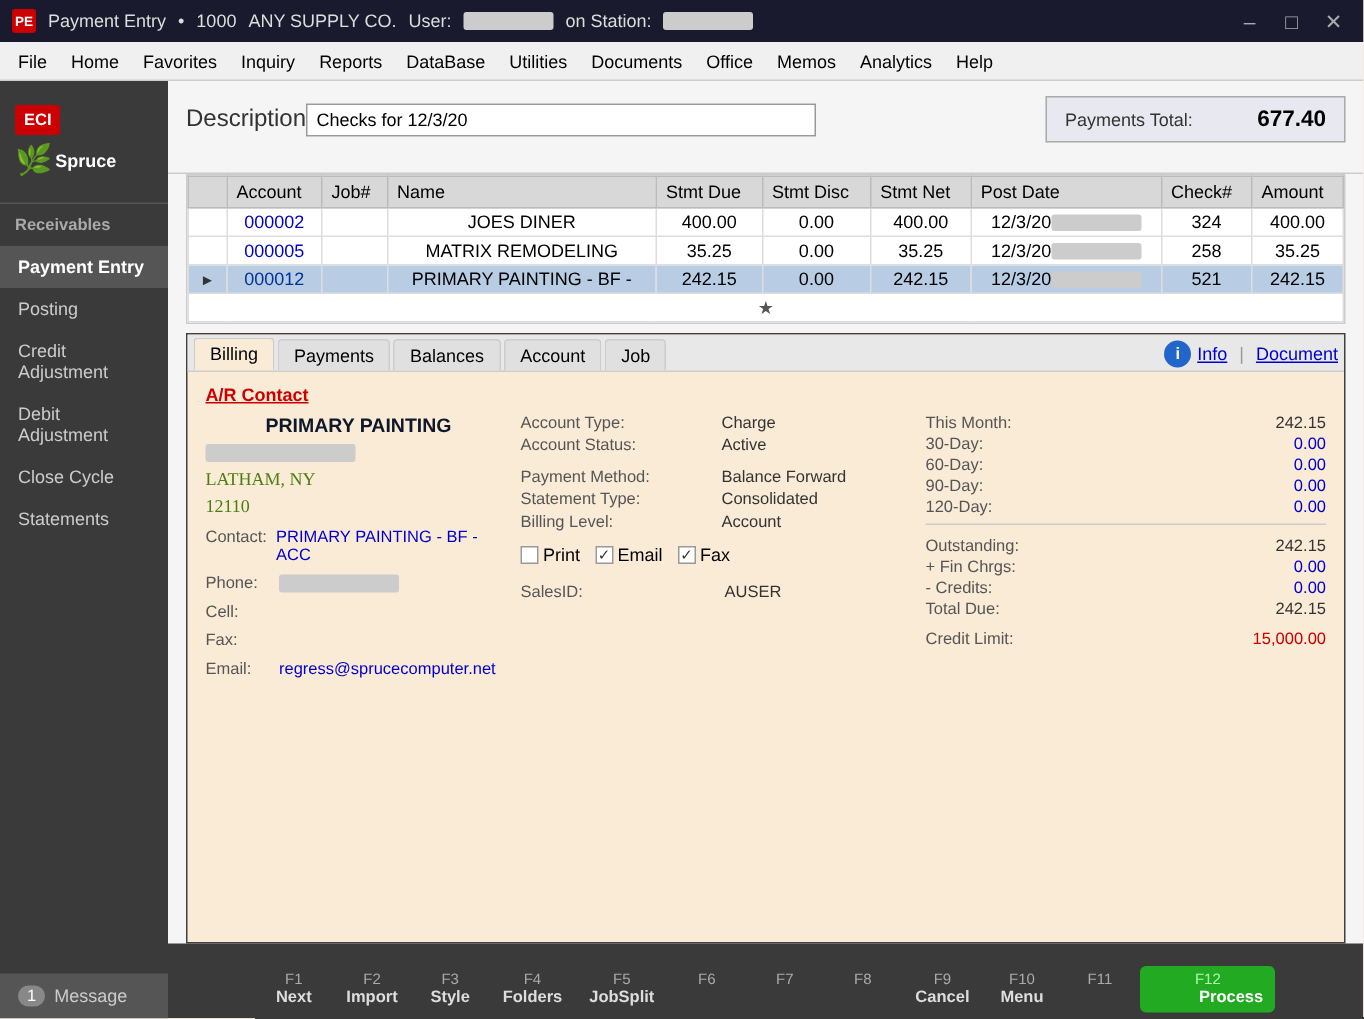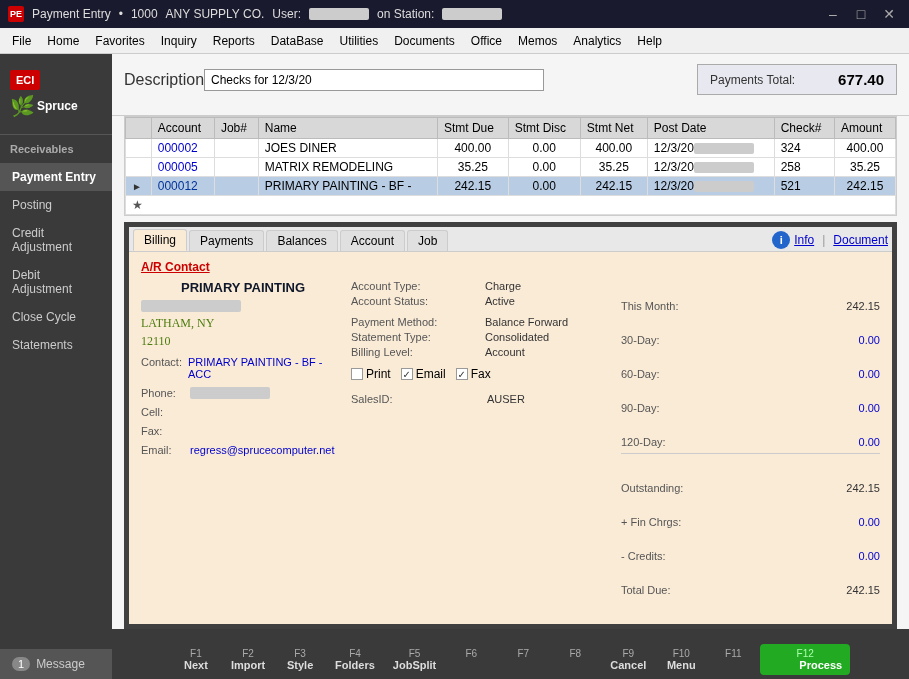--- a/index.html
+++ b/index.html
@@ -43,30 +43,30 @@
     .desc-label { font-size: 16px; color: #333; width: 70px; text-align: right; }
     .desc-input { flex: 1; max-width: 340px; border: 1px solid #999; padding: 3px 6px; font-size: 12px; background: white; }
     .payments-total-box { margin-left: auto; border: 1px solid #aaa; padding: 6px 12px; background: #e8e8f0; display: flex; align-items: center; gap: 20px; min-width: 200px; }
     .payments-total-label { font-size: 12px; color: #333; }
     .payments-total-value { font-size: 15px; font-weight: bold; color: #000; margin-left: auto; }
 
     
     .table-container { border: 1px solid #ccc; margin: 0 12px; background: white; flex-shrink: 0; }
     table { width: 100%; border-collapse: collapse; font-size: 12px; }
     thead th { background: #d8d8d8; border: 1px solid #bbb; padding: 3px 6px; text-align: left; font-weight: normal; color: #000; white-space: nowrap; }
-    tbody td { border: 1px solid #ddd; padding: 2px 6px; color: #000; white-space: nowrap; }
+    tbody td { border: 1px solid #ddd; padding: 2px 6px; color: #000; white-space: nowrap; text-align: center; }
     tbody tr.selected { background: #b8cce4; }
     tbody tr.selected td { color: #000; }
     .account-link { color: #0000cc; text-decoration: none; }
     .row-arrow { color: #333; font-size: 10px; }
     .star-row td { color: #333; }
     .amount-col { text-align: center; }
 
     
-    .tab-section { flex: 1; display: flex; flex-direction: column; overflow: hidden; margin: 6px 12px 0; border: 5px solid #404040; background: #faebd7; }
+    .tab-section { flex: 1; display: flex; flex-direction: column; overflow: hidden; margin: 6px 12px 0; border: 1px solid #404040; background: #faebd7; }
     .tab-bar { display: flex; align-items: center; background: #e8e8e8; border-bottom: 1px solid #ccc; padding: 2px 4px 0; }
     .tab { padding: 3px 10px; border: 1px solid #ccc; border-bottom: none; background: #e0e0e0; margin-right: 2px; cursor: pointer; font-size: 12px; border-radius: 3px 3px 0 0; }
     .tab.active { background: #faebd7; border-bottom: 1px solid #faebd7; }
     .tab-info-bar { margin-left: auto; display: flex; align-items: center; gap: 4px; }
     .info-icon { width: 18px; height: 18px; background: #2266cc; color: white; border-radius: 50%; display: flex; align-items: center; justify-content: center; font-size: 11px; font-weight: bold; cursor: pointer; }
     .info-label { color: #0000cc; text-decoration: underline; cursor: pointer; font-size: 12px; }
     .separator { color: #999; padding: 0 4px; }
     .doc-label { color: #0000cc; text-decoration: underline; cursor: pointer; font-size: 12px; }
 
     
@@ -86,21 +86,21 @@
     .field-value { color: #333; font-size: 11px; font-weight: normal; }
     .doc-trans-row { margin-top: 4px; }
     .checkbox-row { display: flex; gap: 10px; align-items: center; margin-top: 2px; }
     .cb-item { display: flex; align-items: center; gap: 3px; }
     .cb-box { width: 12px; height: 12px; border: 1px solid #999; background: white; display: flex; align-items: center; justify-content: center; }
     .cb-box.checked { background: white; }
     .cb-check { font-size: 10px; color: #333; }
     .sales-row { margin-top: 6px; display: flex; gap: 6px; }
     .col3 { text-align: right; display: flex; flex-direction: column; gap: 2px; }
     .amount-section { display: flex; flex-direction: column; gap: 2px; }
-    .amount-row { display: flex; justify-content: space-between; gap: 20px; margin-top: 20px; }
+    .amount-row { display: flex; justify-content: space-between; gap: 20px; }
     .amount-label { color: #555; font-size: 11px; }
     .amount-val { font-size: 11px; color: #333; }
     .amount-val.red { color: #cc0000; }
     .amount-val.zero { color: #0000cc; }
 
     
     .footer { height: 50px; background: #3a3a3a; display: flex; align-items: flex-end; padding: 4px 8px; flex-shrink: 0; }
     .fkey-group { display: flex; gap: 2px; flex: 1; justify-content: center; }
     .fkey { display: flex; flex-direction: column; align-items: center; padding: 4px 8px; cursor: pointer; min-width: 50px; }
     .fkey-num { color: #aaa; font-size: 10px; }

